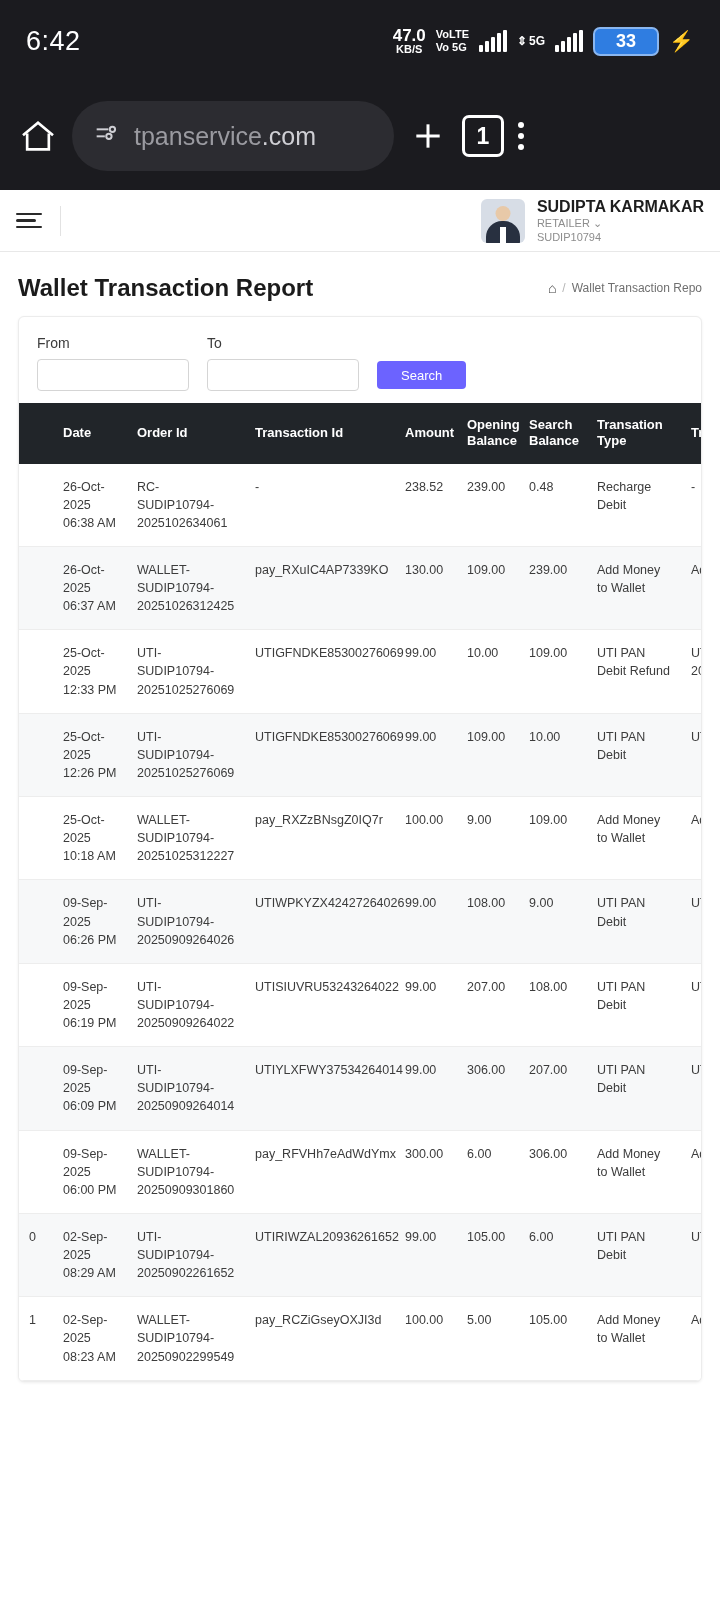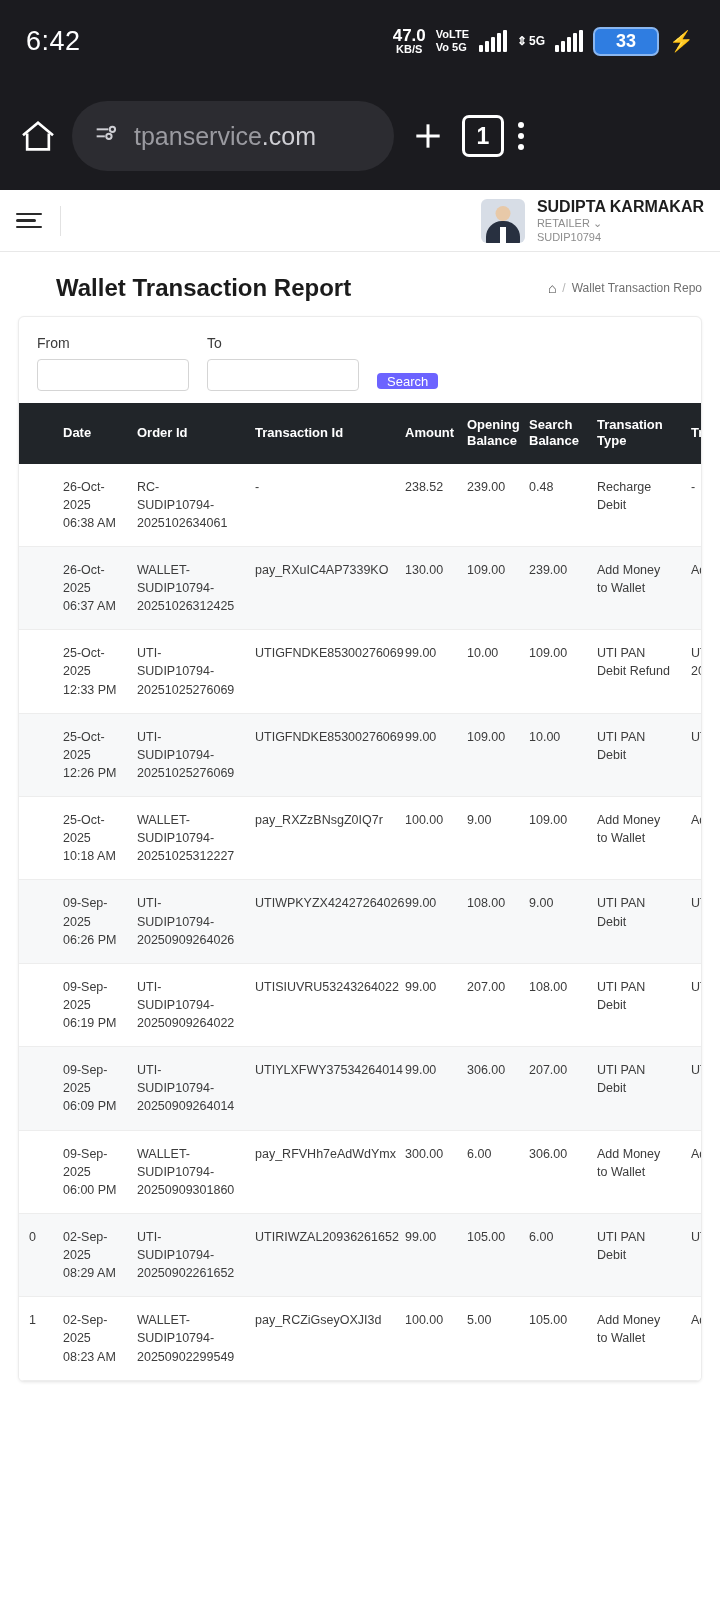--- a/index.html
+++ b/index.html
@@ -101,21 +101,20 @@
   .avatar .tie { position: absolute; bottom: 0; left: 50%; transform: translateX(-50%);
     width: 6px; height: 16px; background: #ffffff; }
   .user-meta { line-height: 1.25; }
   .user-name { font-size: 16px; font-weight: 700; color: #1d1d1d; white-space: nowrap; }
   .user-role { font-size: 11px; color: #8d8d8d; white-space: nowrap; }
   .user-id { font-size: 11px; color: #8d8d8d; white-space: nowrap; }
 
   .title-row {
     display: flex; align-items: center; justify-content: space-between;
     padding: 22px 18px 14px 18px;
-    margin-left: 38px;
   }
   .page-title { font-size: 24px; font-weight: 700; color: #1b1b1b; }
   .breadcrumb { font-size: 12px; color: #6f6f6f; display: flex; align-items: center; gap: 6px; white-space: nowrap; }
   .breadcrumb .sep { color: #b5b5b5; }
   .breadcrumb .cur { color: #6f6f6f; }
   .home-ico { font-size: 14px; color: #3f3f3f; }
 
   .card {
     margin: 0 18px;
     background: #ffffff;
@@ -128,21 +127,21 @@
   .field { display: flex; flex-direction: column; gap: 8px; }
   .field label { font-size: 14px; color: #3b3b3b; }
   .field input {
     width: 152px; height: 32px;
     border: 1px solid #d5d5d5; border-radius: 4px;
     padding: 0 8px; font-size: 13px; color: #333;
     font-family: "Liberation Sans", sans-serif;
     background: #fff;
   }
   .search-btn {
-    height: 16px; padding: 0 10px;
+    height: 28px; padding: 0 24px;
     background: #6c63ff; color: #fff; border: none; border-radius: 4px;
     font-size: 13px; cursor: pointer;
     font-family: "Liberation Sans", sans-serif;
     margin-bottom: 2px;
   }
 
   .table-wrap { overflow: hidden; }
   table { border-collapse: collapse; width: 900px; table-layout: fixed; }
   thead th {
     background: #212529; color: #ffffff;

